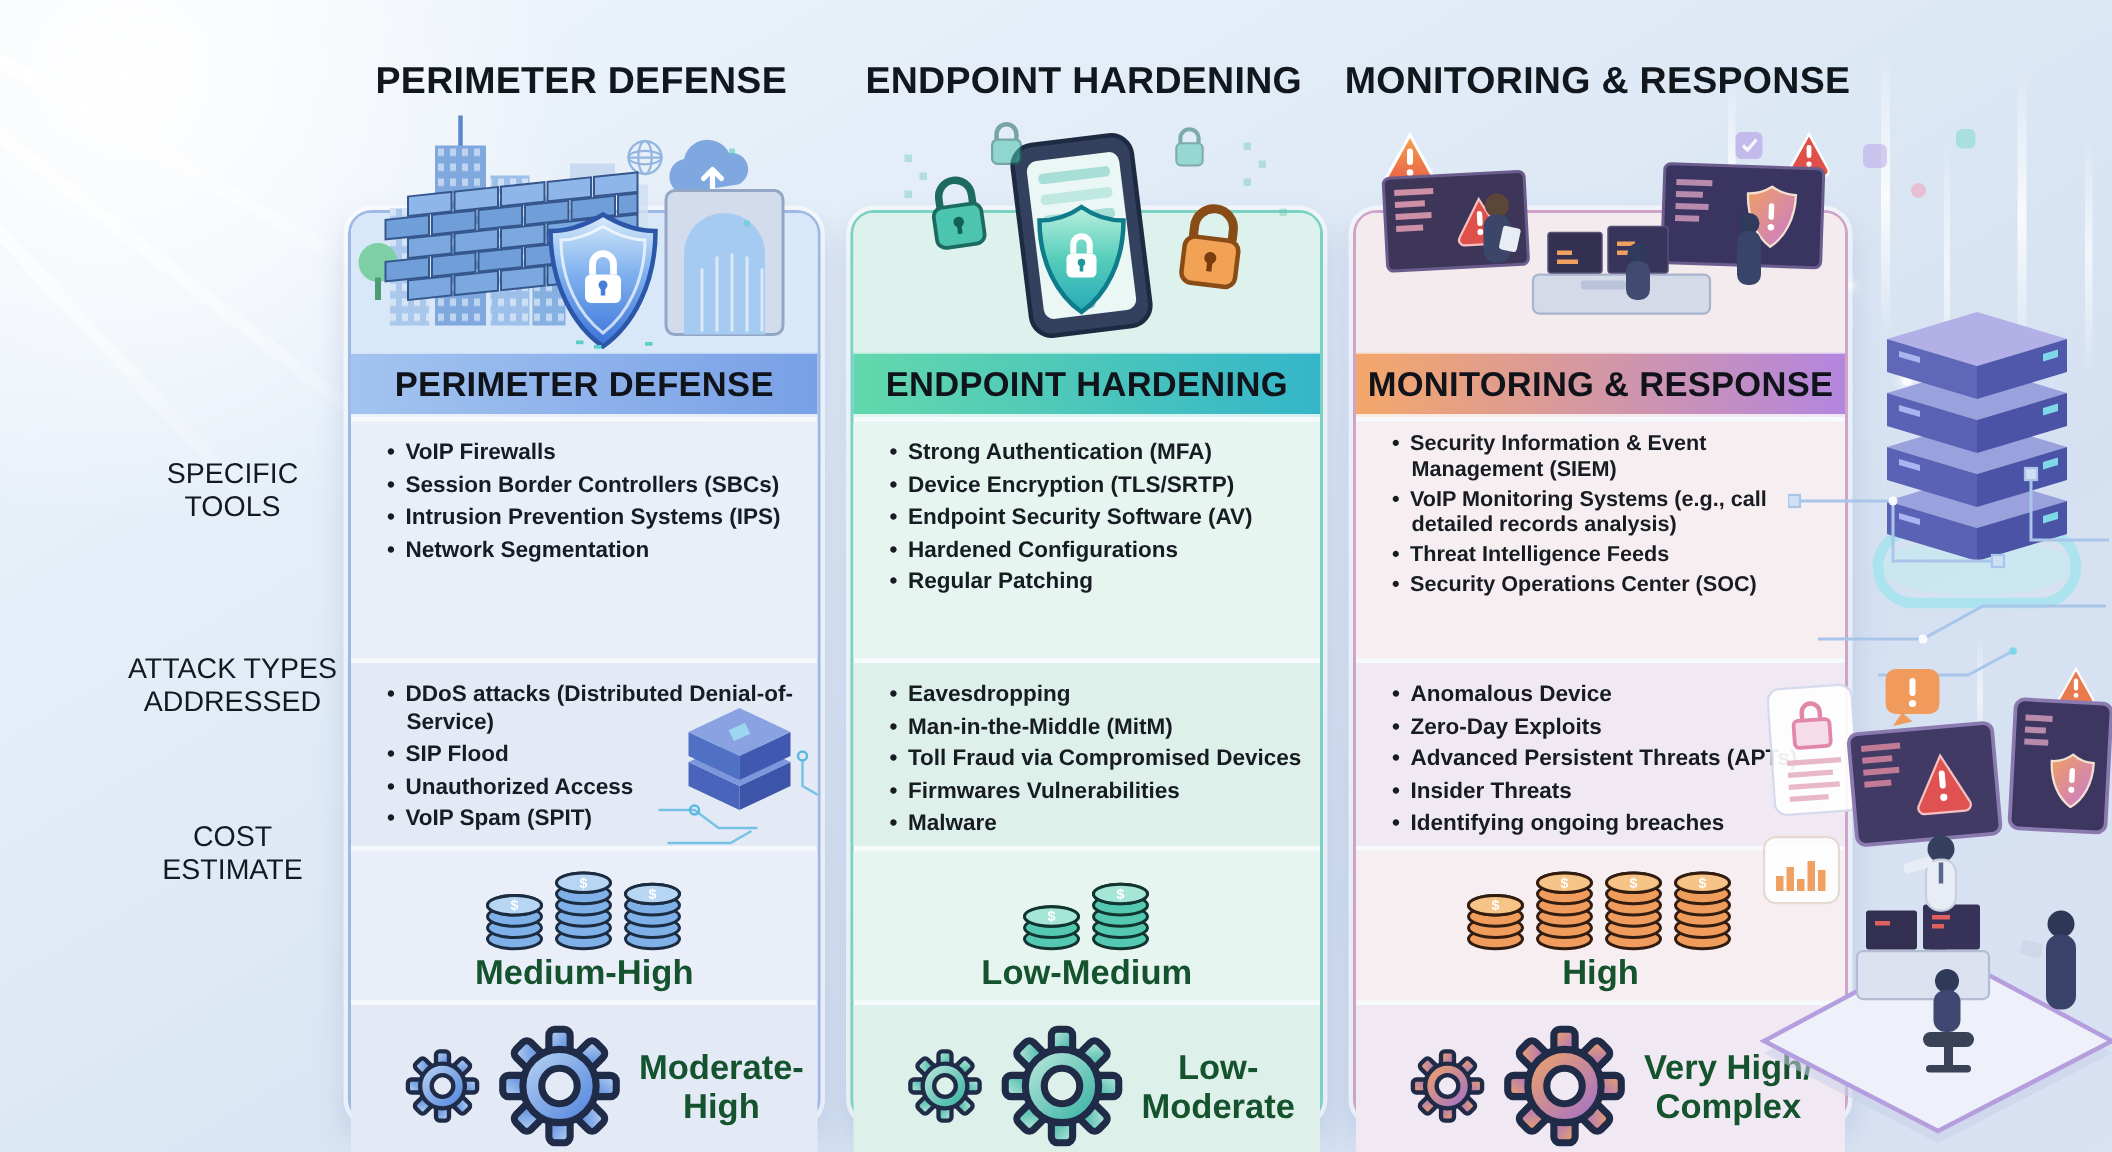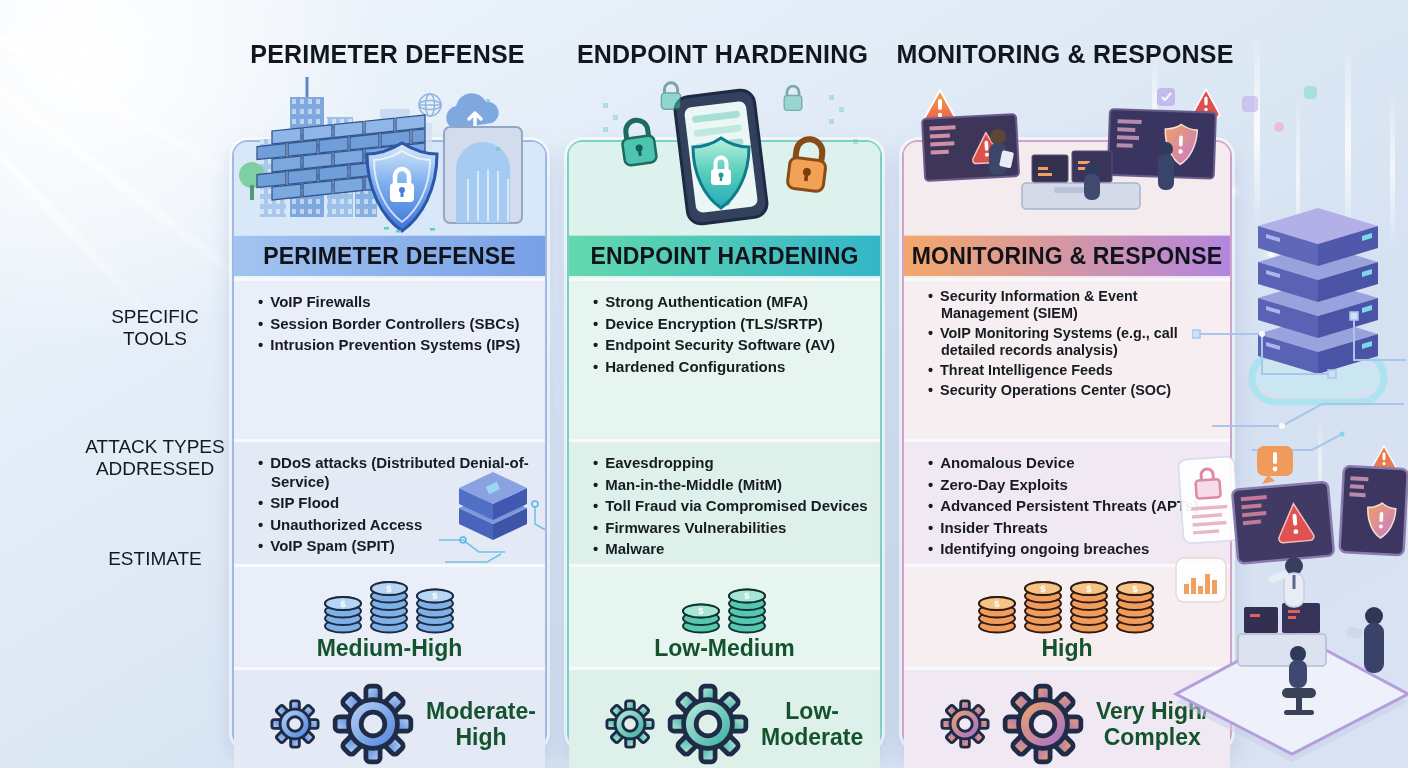--- a/index.html
+++ b/index.html
@@ -80,20 +80,21 @@
 
   <div class="row-label" style="top:306px;">
     <div>SPECIFIC</div>
     <div>TOOLS</div>
   </div>
   <div class="row-label" style="top:436px;">
     <div>ATTACK TYPES</div>
     <div>ADDRESSED</div>
   </div>
   <div class="row-label" style="top:548px;">
+    <div>COST</div>
     <div>ESTIMATE</div>
   </div>
 
   <div class="card" style="left: 232px; width: 311px; --band1: #a3c4f0; --band2: #78a0e6; --border: #9fb9e6; --illusbg: #d9e8f8; --bg: #e9eef8; --bg2: #e3eaf6;">
     <div class="illus-area">
       <svg viewBox="0 0 311 148">
         <defs>
           <pattern id="win1" width="8" height="10" patternUnits="userSpaceOnUse">
               <rect x="2" y="2" width="4" height="5" fill="rgba(255,255,255,0.5)"></rect>
             </pattern>
@@ -200,20 +201,21 @@
       </svg>
     </div>
     <div class="band">
         <span>PERIMETER DEFENSE</span>
       </div>
     <div class="sec tools">
       <ul>
           <li>VoIP Firewalls</li>
           <li>Session Border Controllers (SBCs)</li>
           <li>Intrusion Prevention Systems (IPS)</li>
+          <li>Network Segmentation</li>
         </ul>
     </div>
     <div class="sec attacks">
       <ul style="">
           <li>DDoS attacks (Distributed Denial-of-Service)</li>
           <li>SIP Flood</li>
           <li>Unauthorized Access</li>
           <li>VoIP Spam (SPIT)</li>
         </ul>
       <svg class="mini-server" viewBox="0 0 118 104">
@@ -368,20 +370,21 @@
     </div>
     <div class="band">
         <span>ENDPOINT HARDENING</span>
       </div>
     <div class="sec tools">
       <ul>
           <li>Strong Authentication (MFA)</li>
           <li>Device Encryption (TLS/SRTP)</li>
           <li>Endpoint Security Software (AV)</li>
           <li>Hardened Configurations</li>
+          <li>Regular Patching</li>
         </ul>
     </div>
     <div class="sec attacks">
       <ul>
           <li>Eavesdropping</li>
           <li>Man-in-the-Middle (MitM)</li>
           <li>Toll Fraud via Compromised Devices</li>
           <li>Firmwares Vulnerabilities</li>
           <li>Malware</li>
         </ul>

